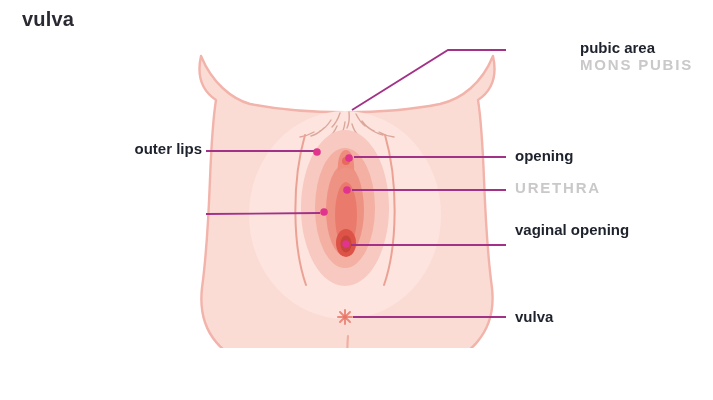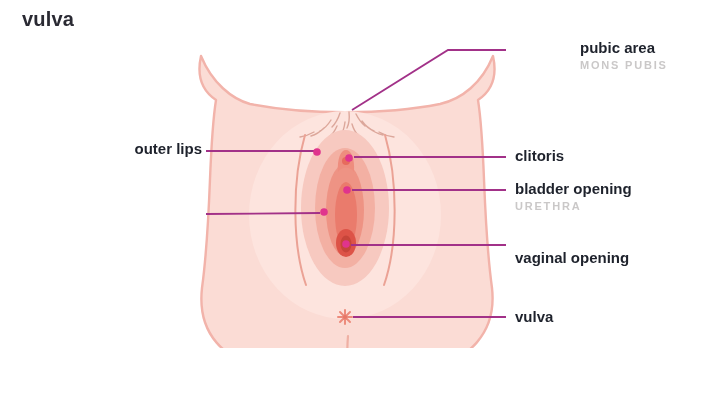--- a/index.html
+++ b/index.html
@@ -9,21 +9,21 @@
   }
   .title {
     position:absolute; left:22px; top:8px; margin:0;
     font-size:20px; font-weight:700; color:#2a2a33; letter-spacing:.2px;
   }
   .art { position:absolute; left:0; top:0; width:713px; height:400px; }
   .label { position:absolute; }
   .label.right-side { text-align:left; }
   .label.left-side { text-align:right; }
   .label-main { font-size:15px; font-weight:700; color:#1e222c; line-height:18px; white-space:nowrap; }
-  .label-sub  { font-size:11px; font-weight:700; letter-spacing:1.8px; color:#cac8c8; line-height:12px; margin-top:2px; white-space:nowrap; }
+  .label-sub  { font-size:15px; font-weight:700; letter-spacing:1.8px; color:#cac8c8; line-height:12px; margin-top:2px; white-space:nowrap; }
   .pline { fill:none; stroke-width:1.8px; }
 </style>
 </head>
 <body>
 
 <div class="stage">
 
   <h1 class="title">vulva</h1>
 
   <svg class="art" viewBox="0 0 713 400" xmlns="http://www.w3.org/2000/svg">
@@ -82,29 +82,28 @@
     <circle cx="324" cy="212" r="3.8" fill="#e0348d"></circle>
     <circle cx="346" cy="244" r="3.8" fill="#e0348d"></circle>
   </svg>
 
   <div class="label right-side" style="left:542px; top:39px;margin-left:38px;">
     <div class="label-main">pubic area</div>
     <div class="label-sub">MONS PUBIS</div>
   </div>
 
   <div class="label right-side" style="left:515px; top:147px;">
-    <div class="label-main">clitoris</div>
+    <div class="label-main">opening</div>
   </div>
 
   <div class="label right-side" style="left:515px; top:180px;">
-    <div class="label-main">bladder opening</div>
     <div class="label-sub">URETHRA</div>
   </div>
 
-  <div class="label right-side" style="left:515px; top:249px;">
+  <div class="label right-side" style="left:515px; top:221px;">
     <div class="label-main">vaginal opening</div>
   </div>
 
   <div class="label right-side" style="left:515px; top:308px;">
     <div class="label-main">vulva</div>
   </div>
 
   <div class="label left-side" style="right:511px; top:140px;text-align:center;">
     <div class="label-main">outer lips</div>
   </div>

